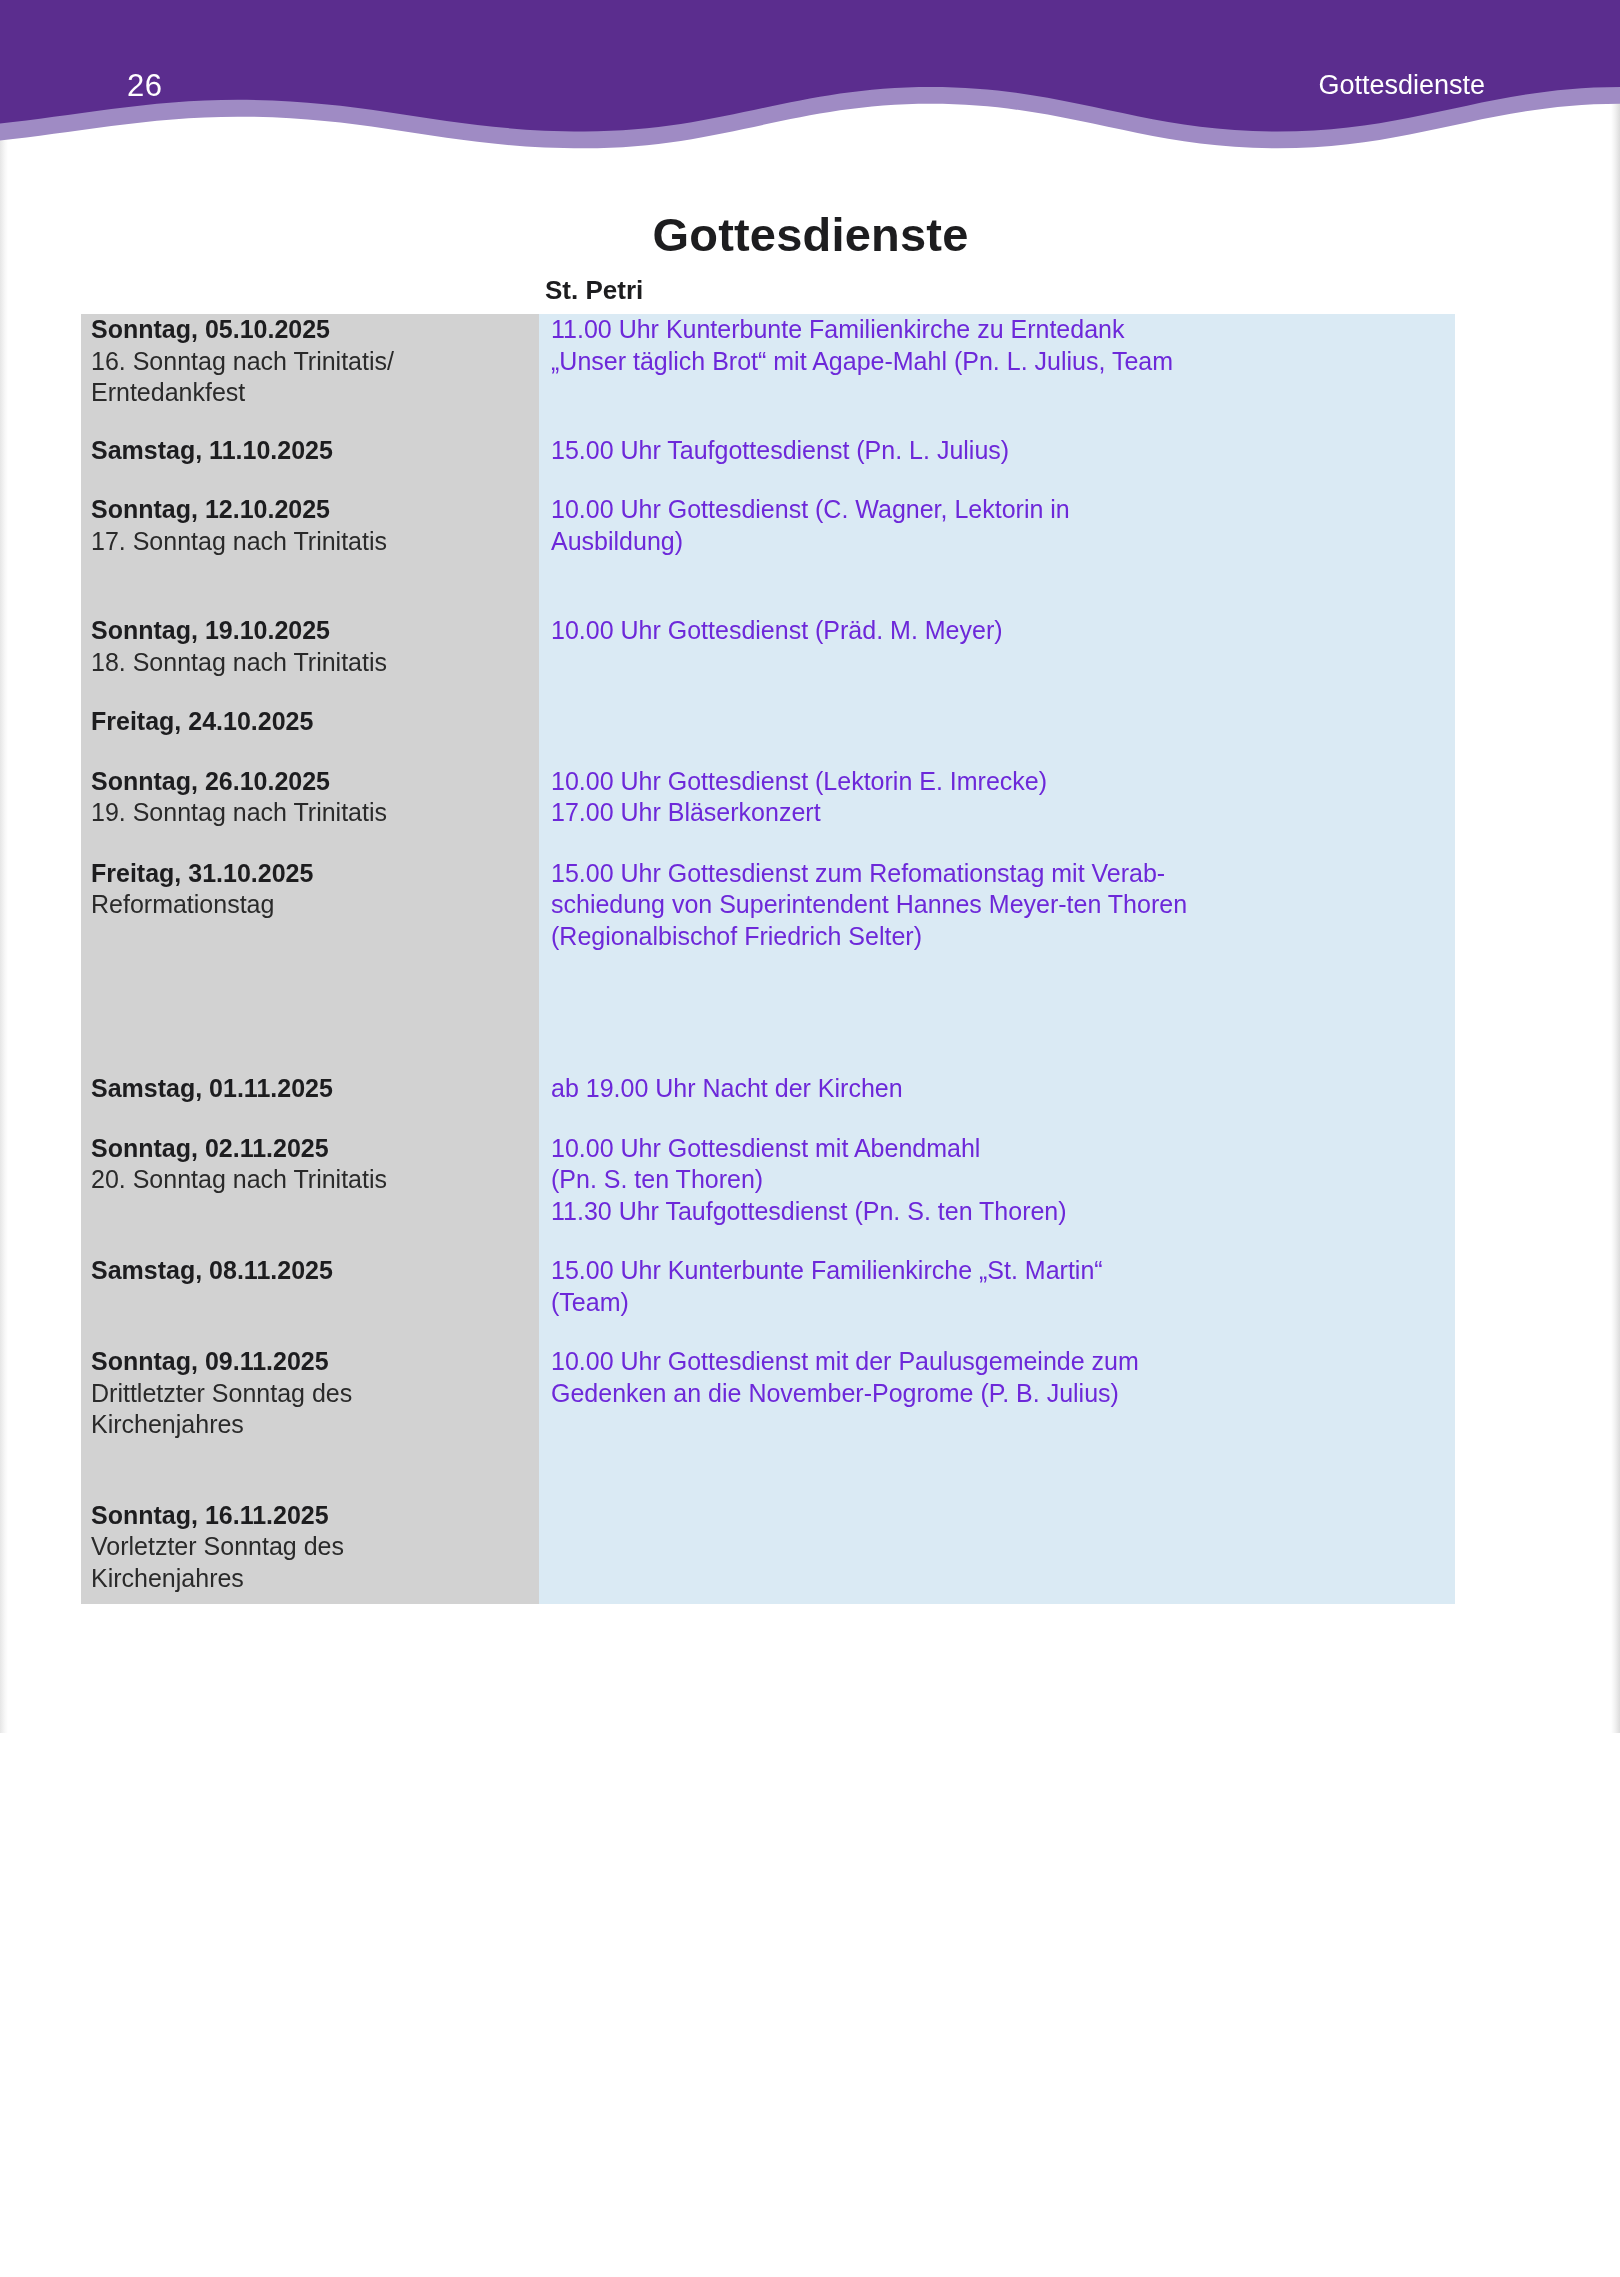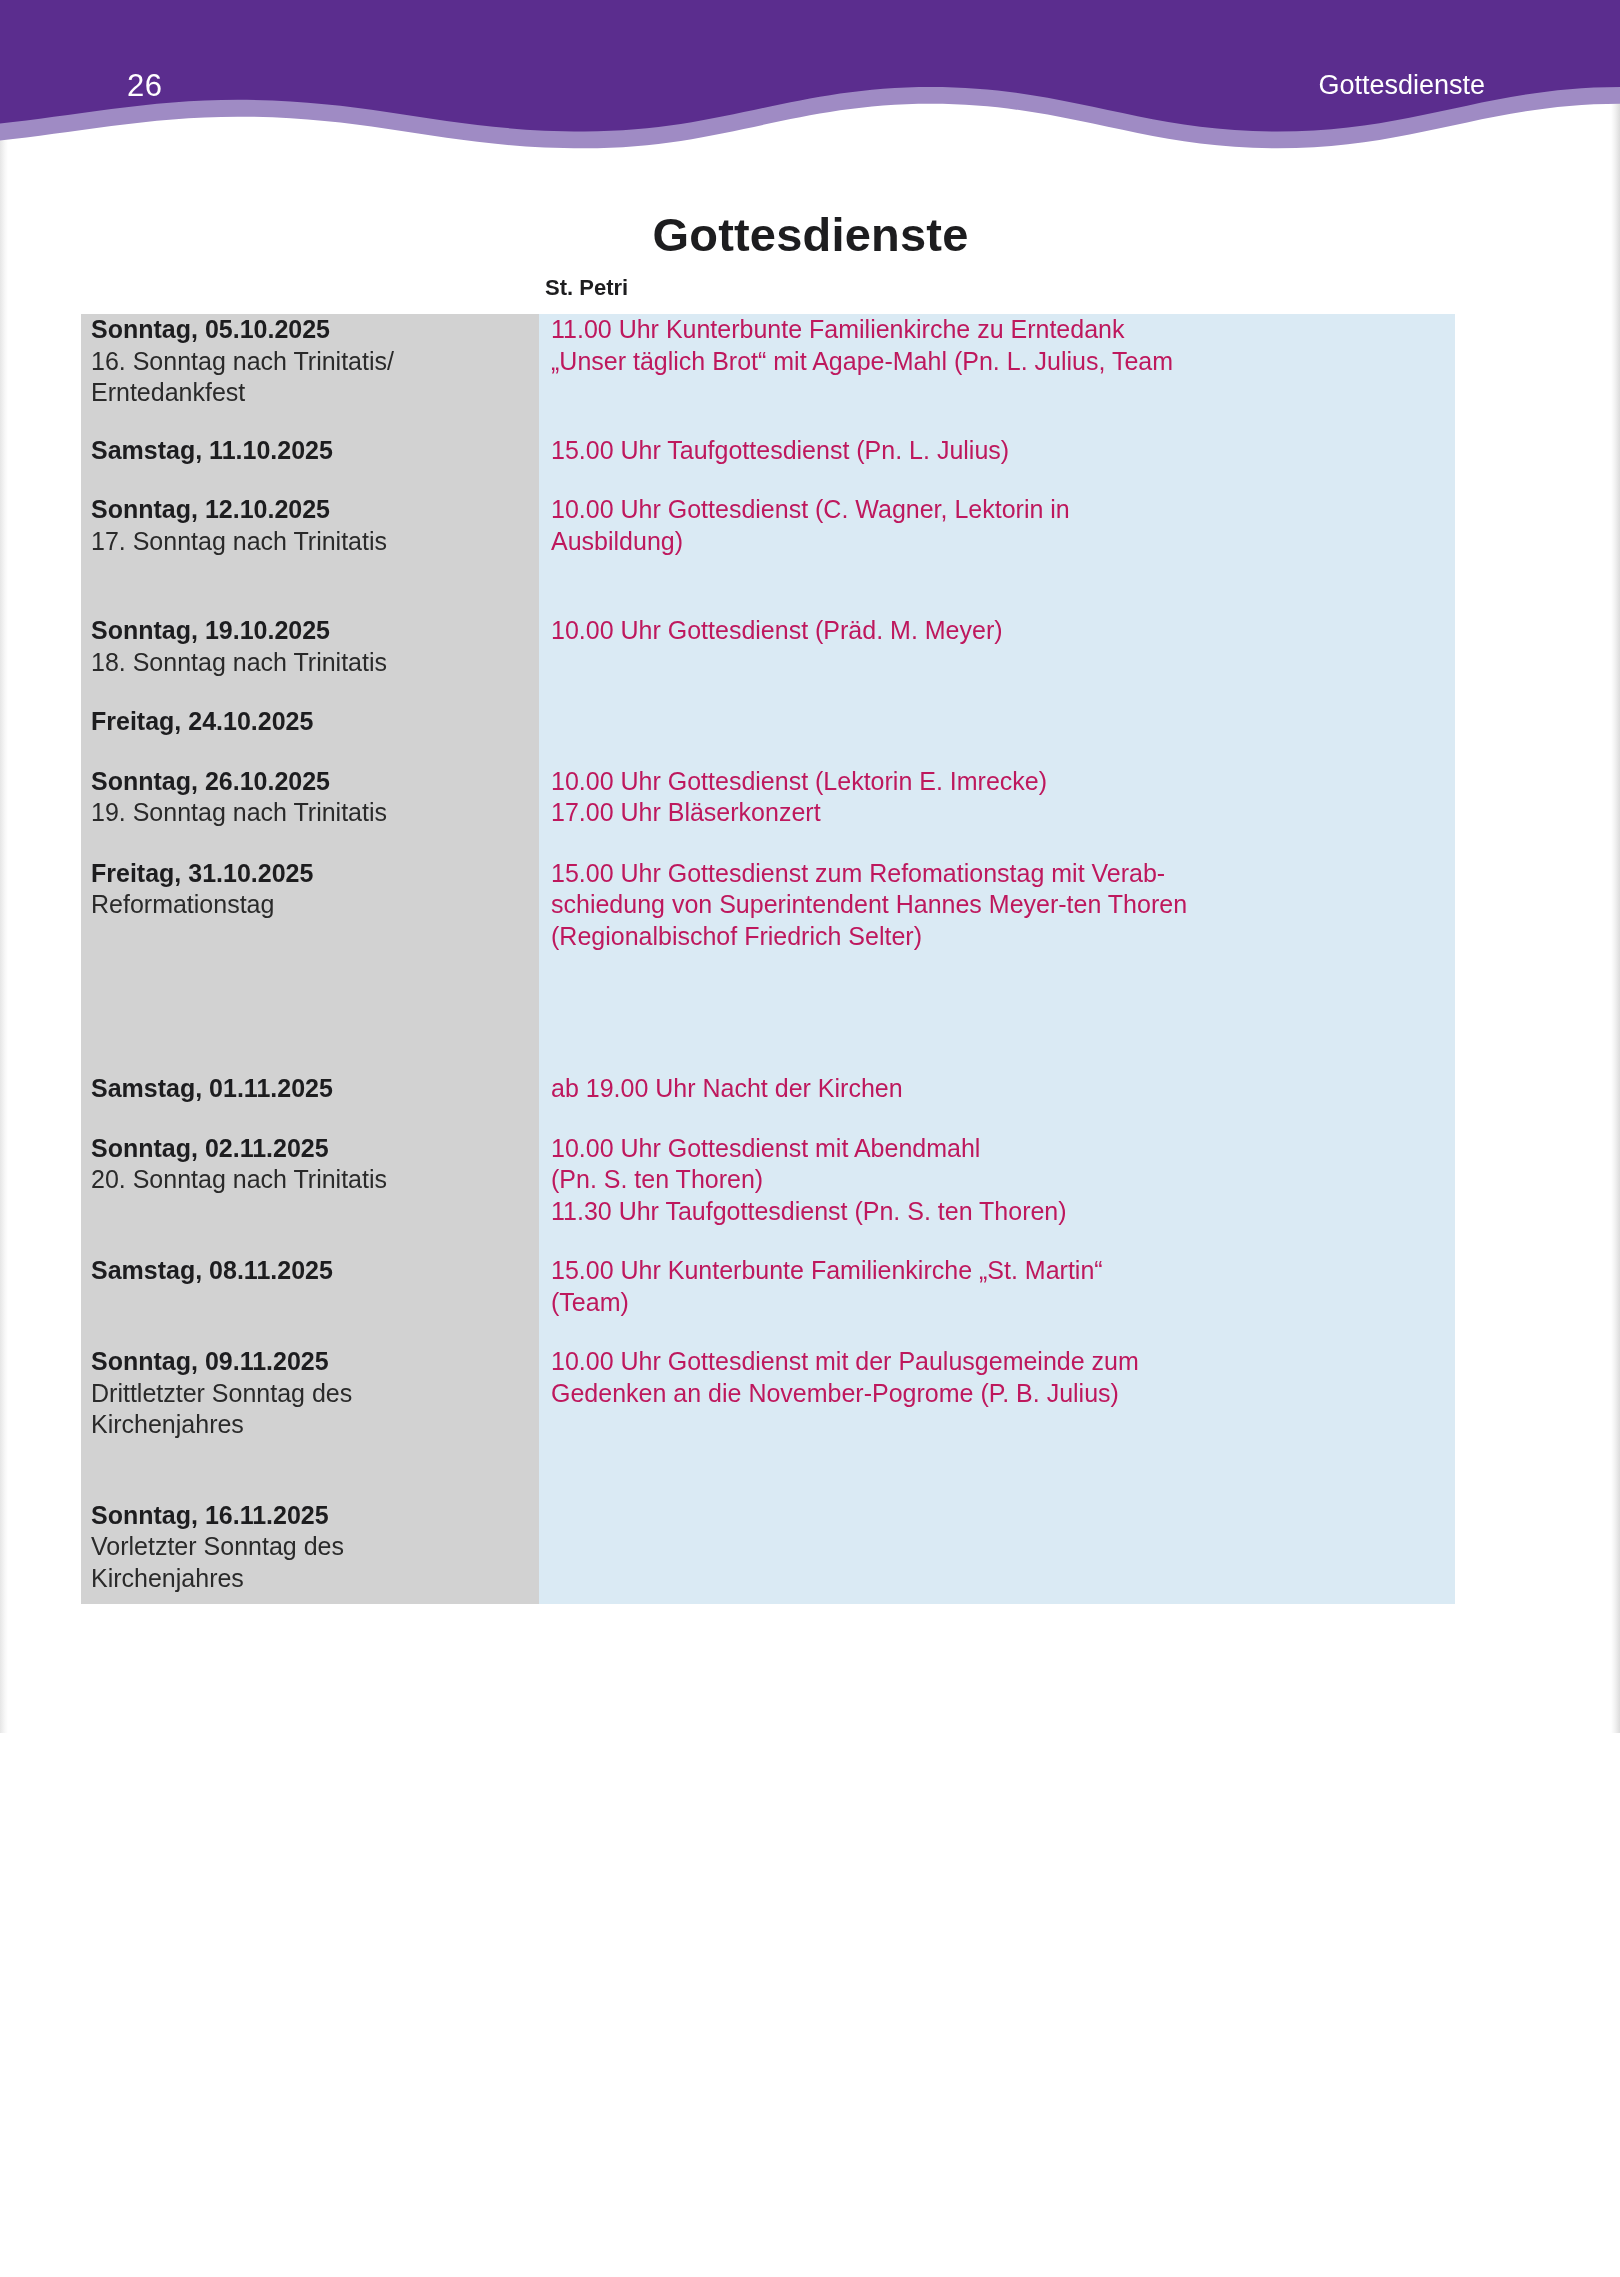--- a/index.html
+++ b/index.html
@@ -82,21 +82,21 @@
     color: #1d1d1f;
     line-height: 1.05;
     letter-spacing: 0.2px;
   }
 
   
   .col-head {
     position: absolute;
     left: 545px;
     top: 276px;
-    font-size: 22px;
+    font-size: 26px;
     font-weight: bold;
     color: #1d1d1f;
     line-height: 1.1;
     white-space: nowrap;
   }
 
   
   .schedule {
     position: absolute;
     left: 81px;
@@ -143,21 +143,21 @@
     white-space: nowrap;
   }
   .date-sub {
     font-size: 25px;
     font-weight: normal;
     color: #2a2a2a;
     line-height: 1.26;
   }
   .event-line {
     font-size: 25px;
-    color: #be185d;
+    color: #6d28d9;
     line-height: 1.26;
   }
   .spacer {
     width: 100%;
   }
 </style>
 </head>
 <body>
 
 <div id="page">

